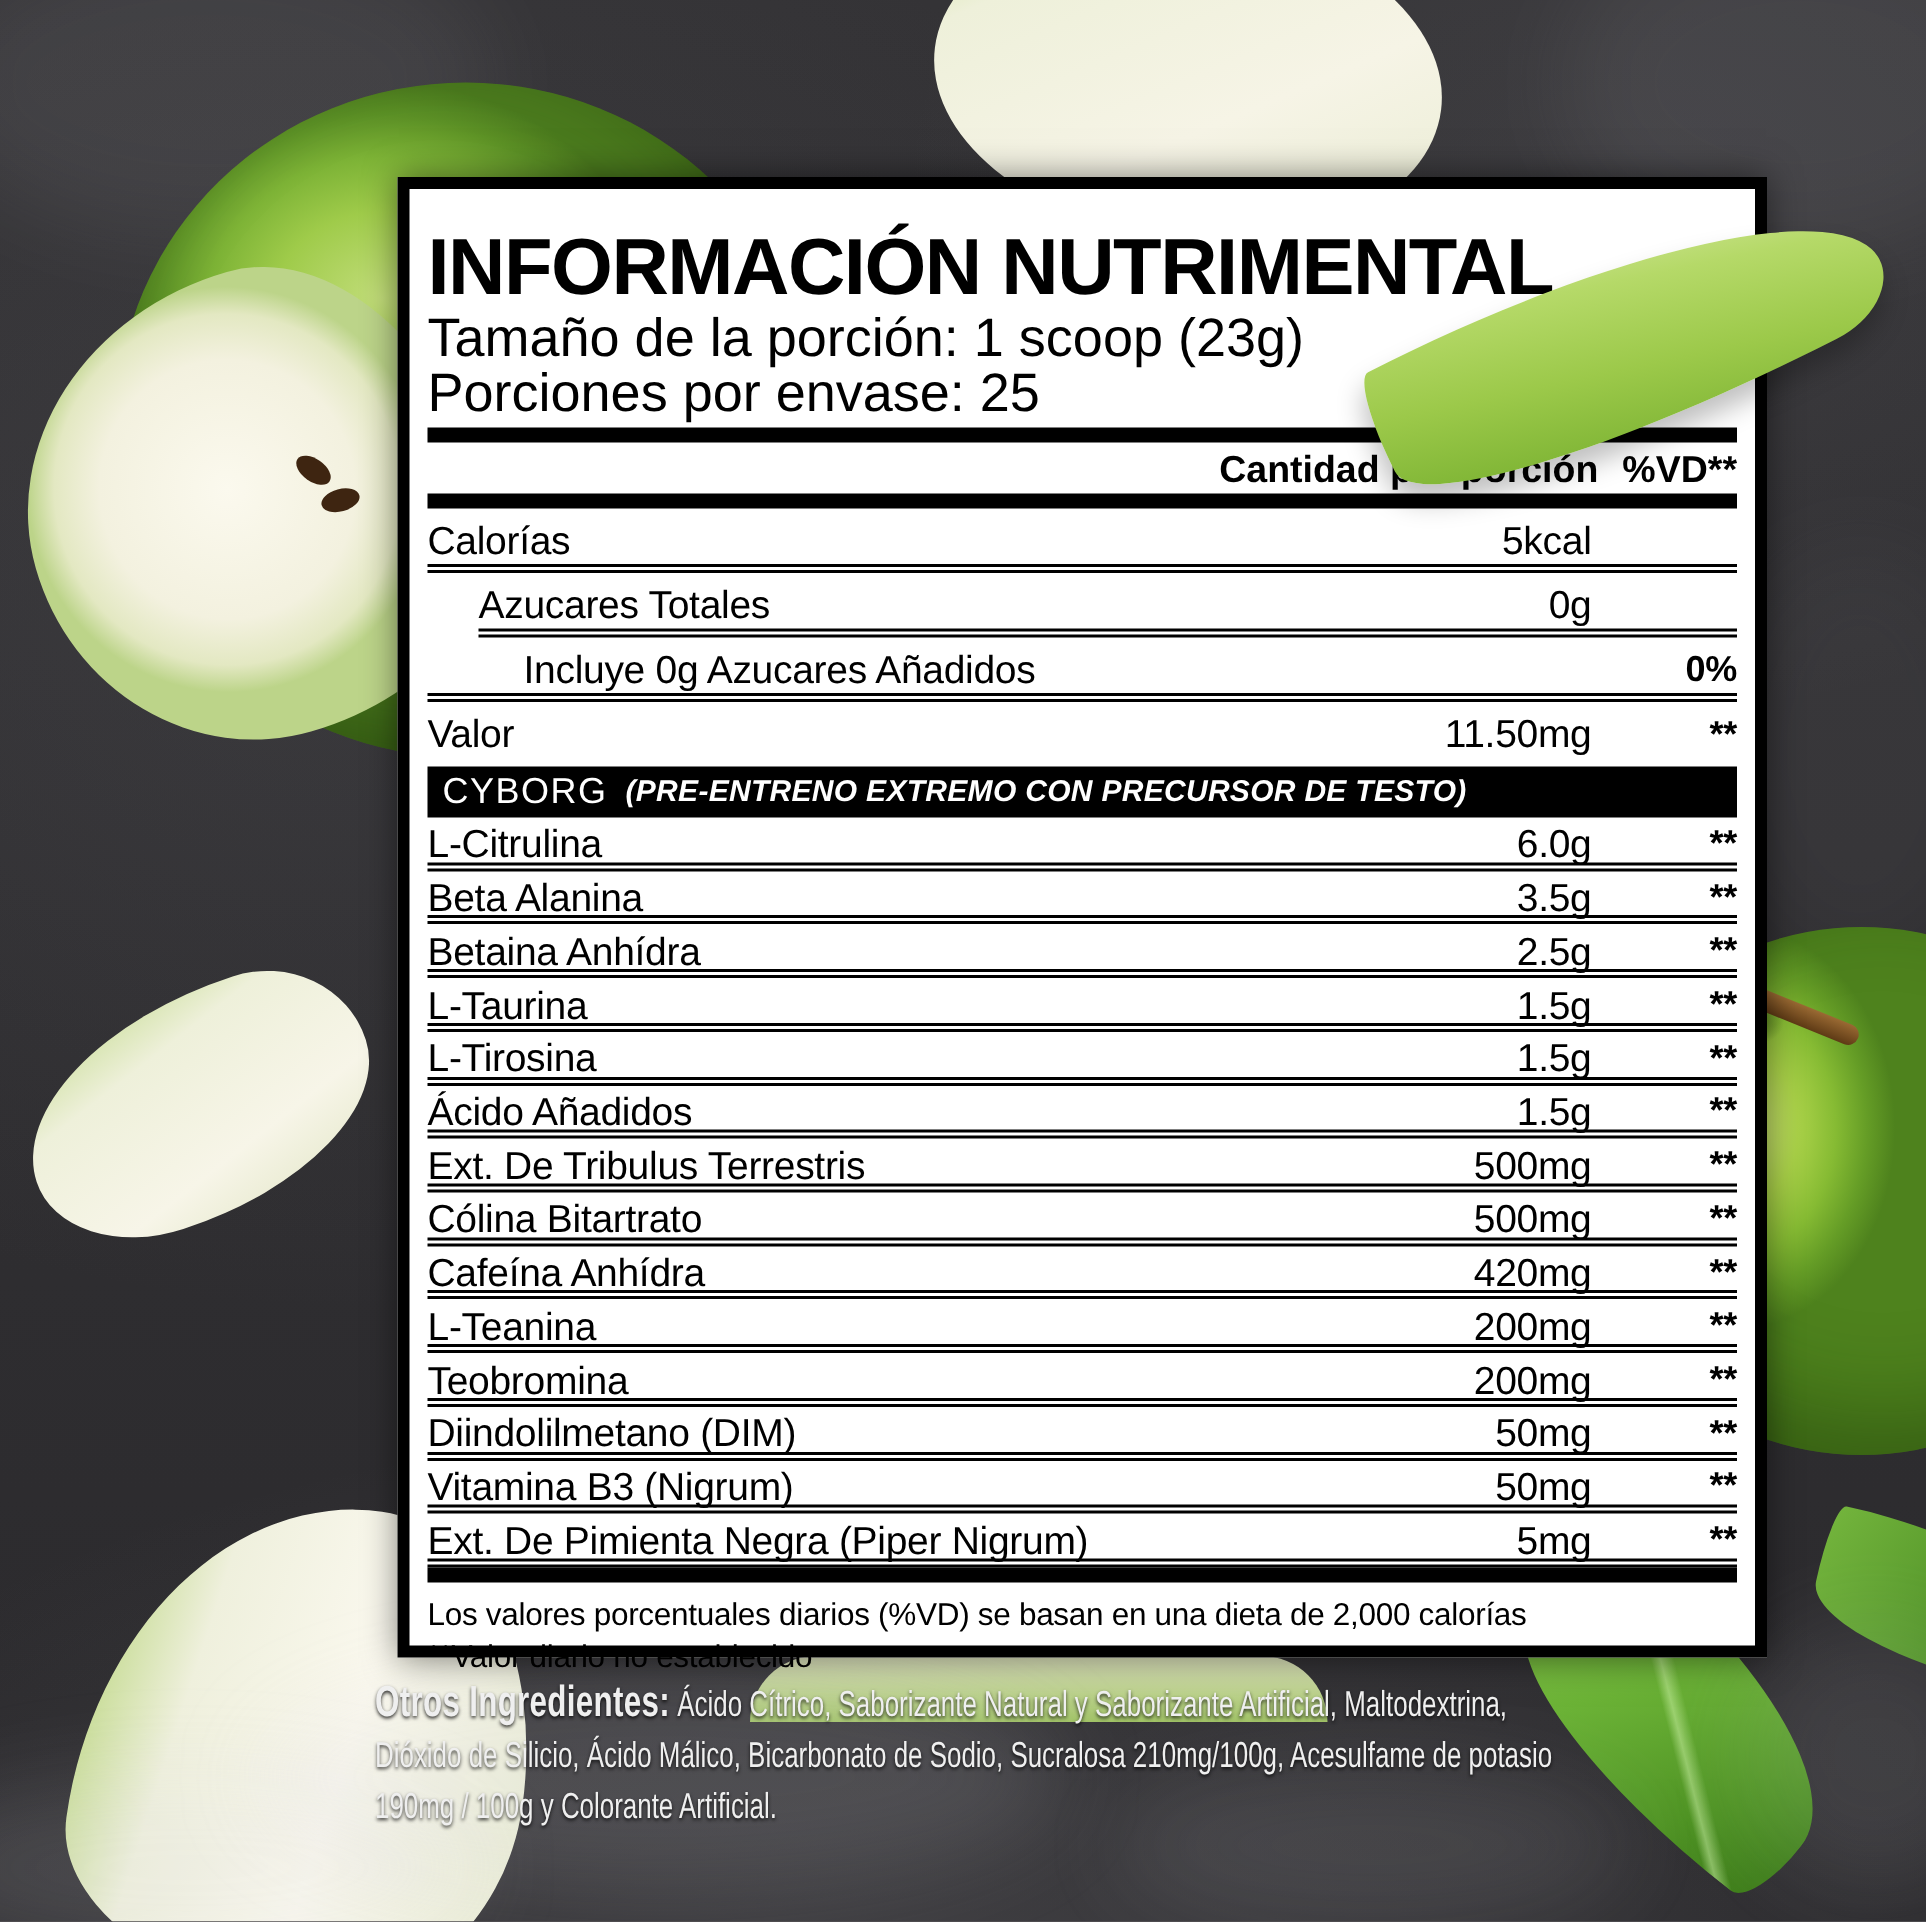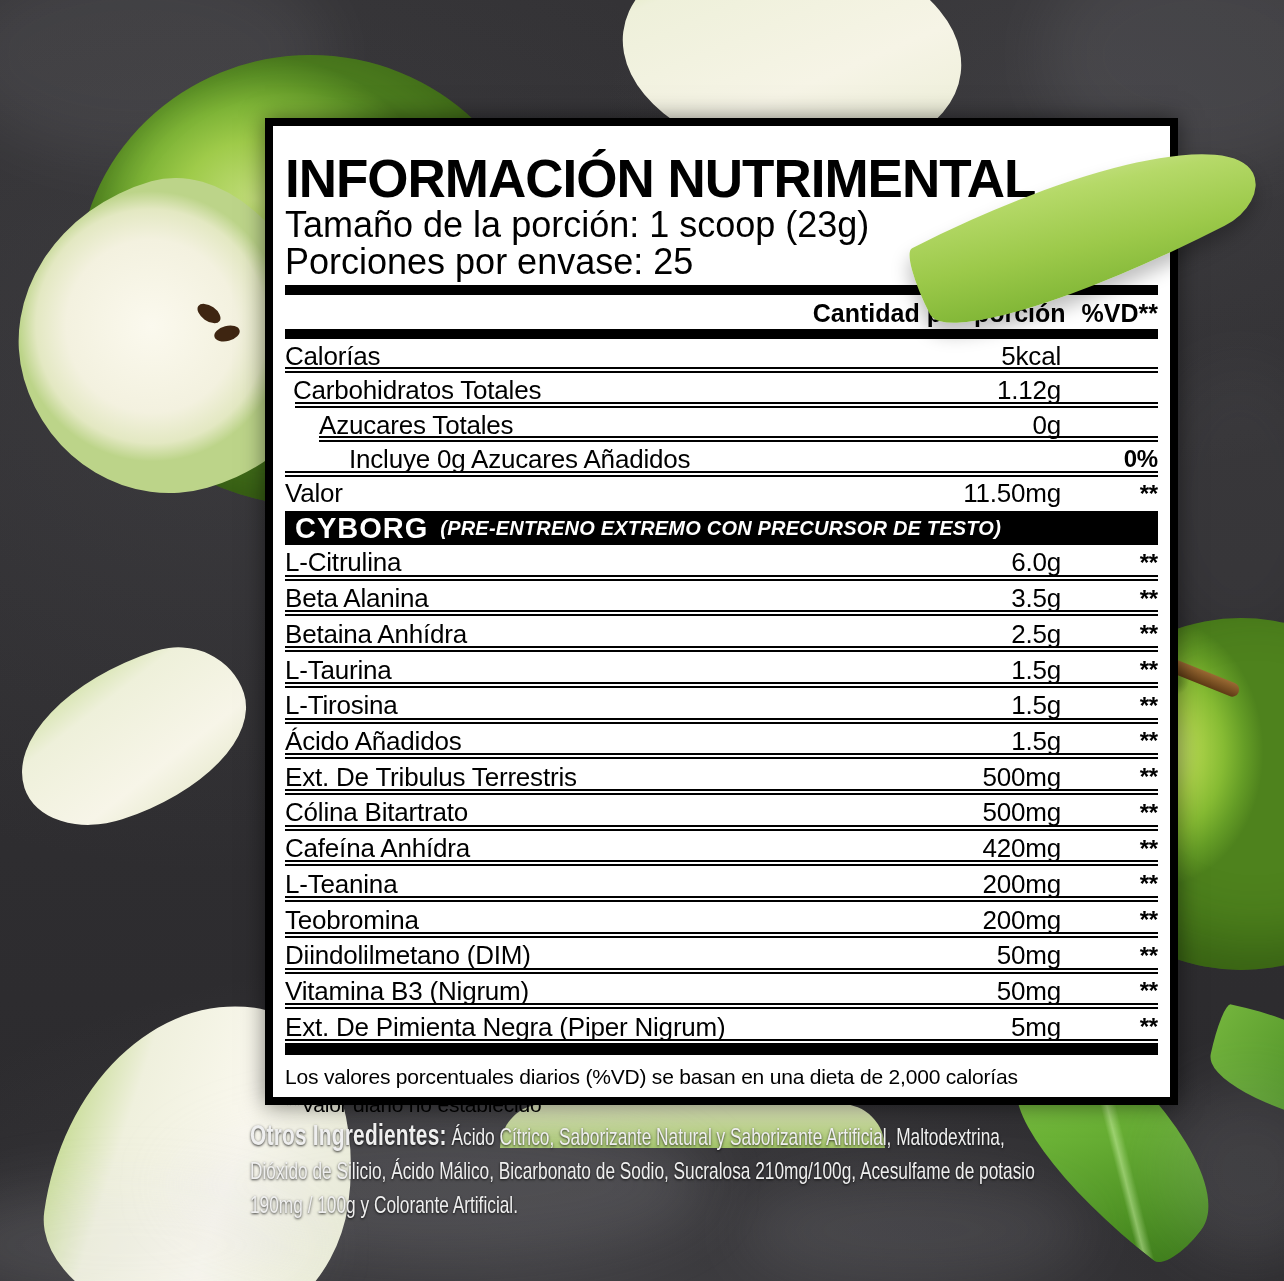--- a/index.html
+++ b/index.html
@@ -76,21 +76,21 @@
   .row .vd{width:97px;text-align:right;font-weight:bold;font-size:24px;white-space:nowrap;}
   .row::after{content:"";position:absolute;left:0;right:0;bottom:0;height:6px;box-sizing:border-box;
     border-top:2px solid #000;border-bottom:2px solid #000;}
   .row.sep-indent1::after{left:10px;}
   .row.sep-indent2::after{left:34px;}
   .row.sep-none::after{display:none;}
   .row.lvl1 .name{padding-left:8px;}
   .row.lvl2 .name{padding-left:34px;}
   .row.lvl3 .name{padding-left:64px;}
   .cyborg-bar{height:34px;background:#000;color:#fff;display:flex;align-items:center;padding:0 10px;}
-  .cyborg-bar .brand{font-weight:bold;font-size:29px;letter-spacing:1px;}
+  .cyborg-bar .brand{font-weight:normal;font-size:24px;letter-spacing:1px;}
   .cyborg-bar .desc{font-weight:bold;font-size:20px;margin-left:12px;letter-spacing:.2px;white-space:nowrap;font-style:italic;}
   .footnote{font-size:21px;letter-spacing:-.2px;line-height:28px;margin-top:8px;}
   
   .otros{position:absolute;left:250px;top:1118px;width:1120px;z-index:7;color:#efefef;
     font-size:24px;line-height:34px;transform:scaleX(.72);transform-origin:0 0;
     text-shadow:0 1px 3px rgba(0,0,0,.8);}
   .otros .otros-label{font-weight:bold;font-size:29px;letter-spacing:.3px;}
 </style>
 </head>
 <body>
@@ -128,25 +128,20 @@
       <span class="dvh">%VD**</span>
     </div>
     <div class="bar10" style="margin-top:0"></div>
     <div class="rows" id="macro-rows">
   <div class="row sep-full">
     <span class="name">Calorías</span>
     <span class="amt">5kcal</span>
     <span class="vd"></span>
   </div>
 
-  <div class="row sep-indent1 lvl1">
-    <span class="name">Carbohidratos Totales</span>
-    <span class="amt">1.12g</span>
-    <span class="vd"></span>
-  </div>
 
   <div class="row sep-indent2 lvl2">
     <span class="name">Azucares Totales</span>
     <span class="amt">0g</span>
     <span class="vd"></span>
   </div>
 
   <div class="row sep-full lvl3">
     <span class="name">Incluye 0g Azucares Añadidos</span>
     <span class="amt"></span>

